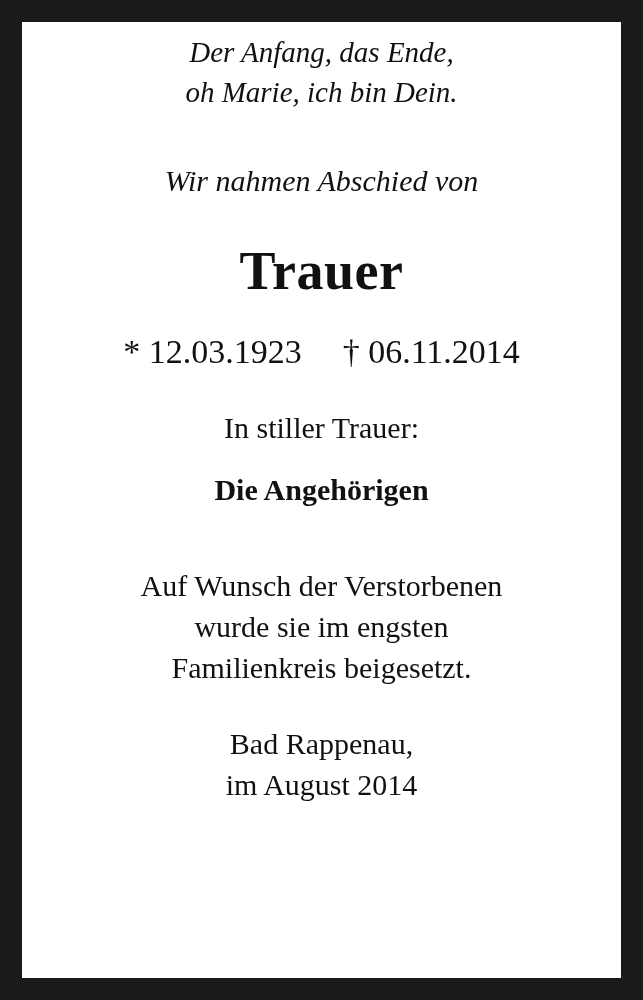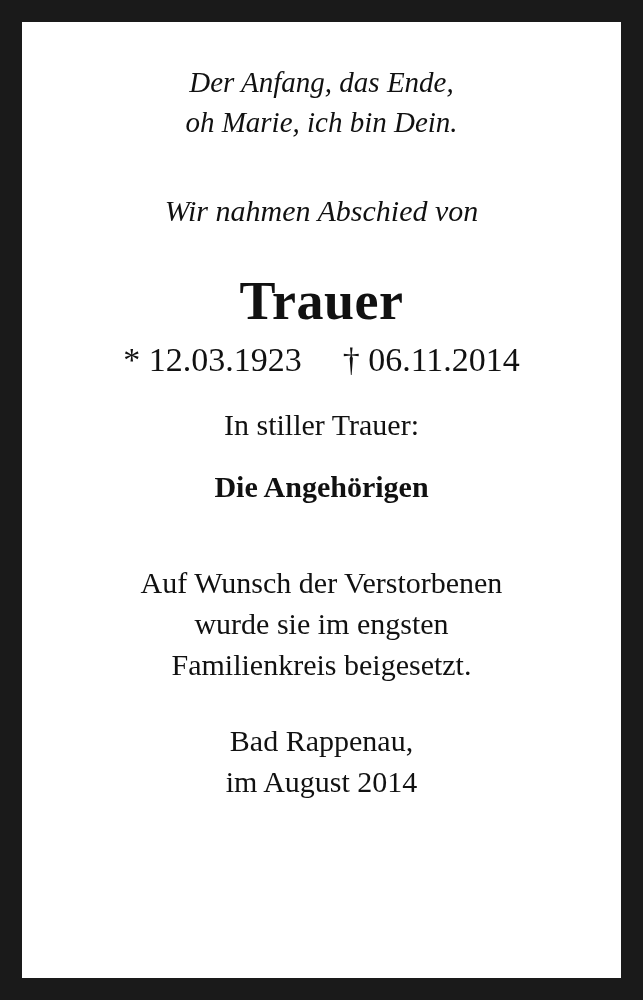--- a/index.html
+++ b/index.html
@@ -21,21 +21,20 @@
     padding: 22px 22px 22px 22px;
   }
   .notice {
     width: 100%;
     height: 100%;
     box-sizing: border-box;
     background: #ffffff;
     display: flex;
     flex-direction: column;
     align-items: center;
-    padding-top: 30px;
   }
   .verse {
     font-style: italic;
     font-size: 29px;
     line-height: 1.38;
     text-align: center;
     color: #111111;
     margin: 10px 0 0 0;
   }
   .verse div { white-space: nowrap; }
@@ -50,28 +49,28 @@
     font-weight: bold;
     font-size: 54px;
     line-height: 1.16;
     text-align: center;
     margin-top: 42px;
     letter-spacing: 0.5px;
     color: #111111;
   }
   .dates {
     font-size: 34px;
-    margin-top: 8px;
+    margin-top: 30px;
     color: #111111;
   }
   .dates .gap { display: inline-block; width: 24px; }
   .mourning-label {
     font-size: 30px;
     text-align: center;
-    margin-top: 29px;
+    margin-top: 40px;
     color: #111111;
   }
   .mourning-who {
     font-size: 30px;
     font-weight: bold;
     text-align: center;
     margin-top: 28px;
     color: #111111;
   }
   .wish {

